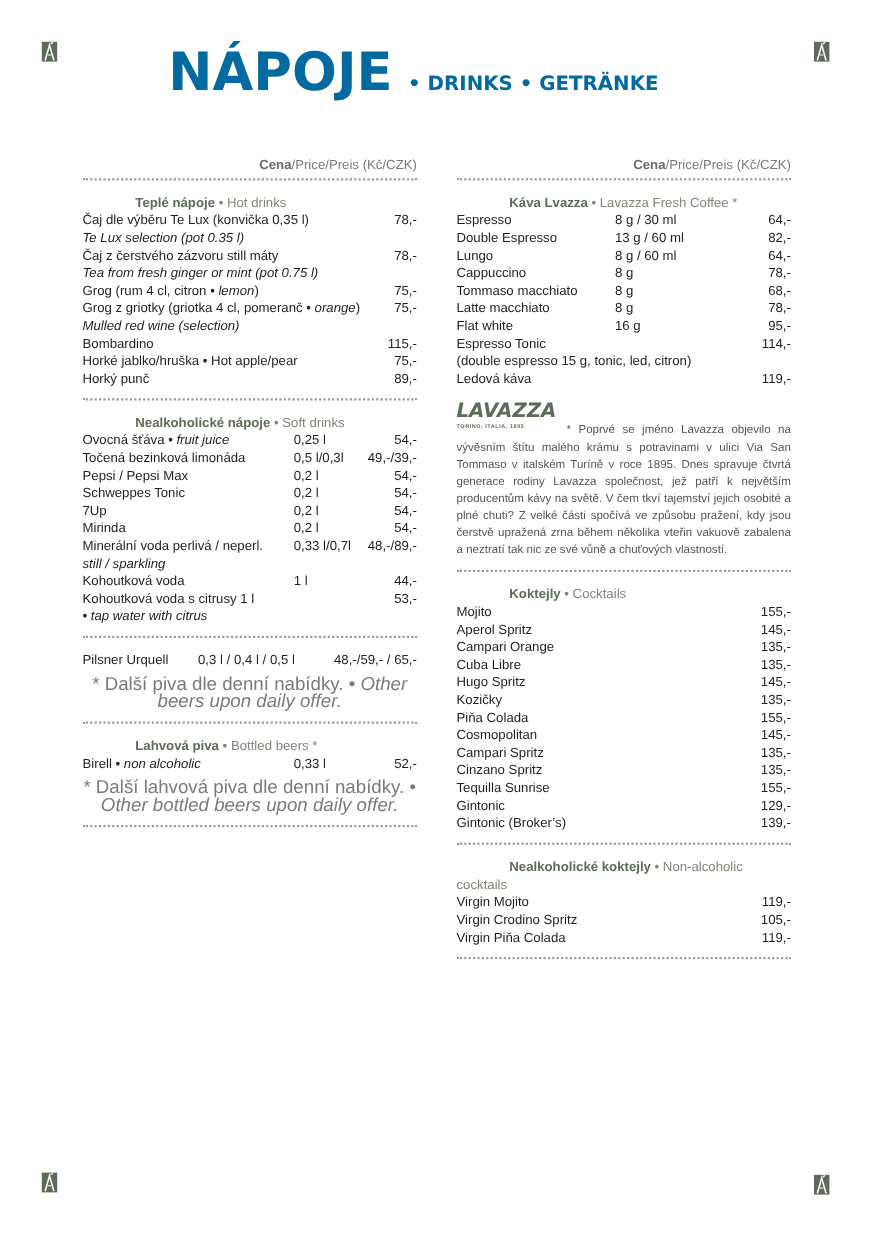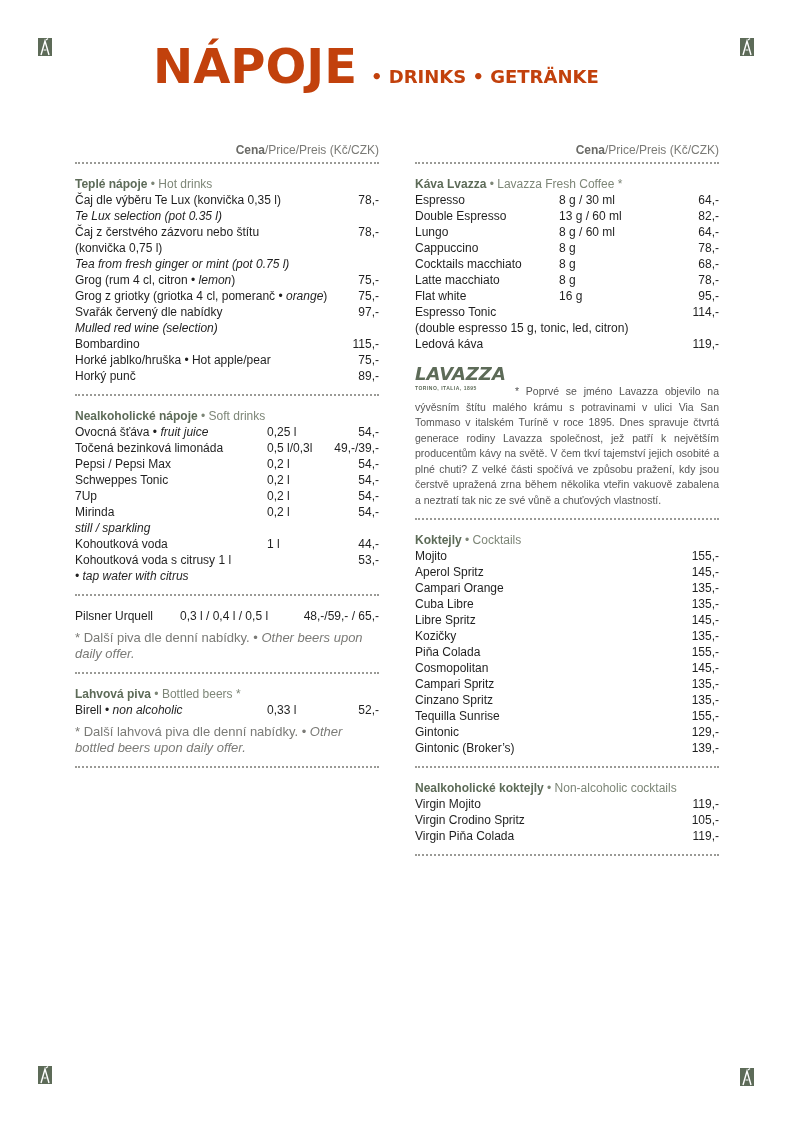--- a/index.html
+++ b/index.html
@@ -6,44 +6,44 @@
   html, body { width: 794px; height: 1123px; background: #ffffff; }
   body { position: relative; font-family: "Liberation Sans", "DejaVu Sans", sans-serif; color: #1f1f1f; overflow: hidden; }
 
   .logo { position: absolute; width: 14px; height: 18px; background: #5d6b58; }
   .logo svg { display: block; width: 100%; height: 100%; }
   .logo.tl { left: 38px; top: 38px; }
   .logo.tr { left: 740px; top: 38px; }
   .logo.bl { left: 38px; top: 1066px; }
   .logo.br { left: 740px; top: 1068px; }
 
-  .title { position: absolute; left: 153px; top: 42px; display: flex; align-items: baseline; color: #c2410c; }
+  .title { position: absolute; left: 153px; top: 42px; display: flex; align-items: baseline; color: #0369a1; }
   .title .main { font-family: "DejaVu Sans", sans-serif; font-weight: bold; font-size: 48px; letter-spacing: 0px; line-height: 1; }
   .title .sub { font-family: "DejaVu Sans", sans-serif; font-weight: bold; font-size: 18px; margin-left: 14px; line-height: 1; letter-spacing: 0px; }
 
   .col { position: absolute; top: 140px; width: 304px; }
   .col.left { left: 75px; }
   .col.right { left: 415px; }
 
   .price-hdr { text-align: right; font-size: 12px; color: #7a7a76; height: 22px; line-height: 20px; }
   .price-hdr b { color: #6a6a66; font-weight: bold; }
 
   .dots { height: 1px; border-top: 2px dotted #9a9a96; margin: 0; }
 
   .section { padding-top: 12px; padding-bottom: 10px; }
   .sec-title { font-size: 12px; line-height: 16px; color: #5d6b58; }
-  .sec-title b { font-weight: bold; }
+  .sec-title b { font-weight: bold; margin-left: 48px; }
   .sec-title .en { color: #7d8677; }
 
   .row { display: flex; font-size: 12px; line-height: 16px; color: #1f1f1f; white-space: nowrap; justify-content: flex-end; }
   .row .name { flex: 1 1 auto; }
   .row .vol { flex: 0 0 auto; }
   .row .price { flex: 0 0 auto; text-align: right; }
   .it { font-style: italic; }
-  .note { font-size: 13px; line-height: 16px; color: #7a7a76; margin-top: 6px; }
+  .note { font-size: 17px; line-height: 16px; color: #7a7a76; margin-top: 6px; text-align: center; }
   .note .it { font-style: italic; }
 
   .lavazza { margin-top: 12px; position: relative; font-size: 10.5px; line-height: 15.5px; color: #555; text-align: justify; }
   .lavazza .brand { float: left; width: 96px; height: 34px; margin-right: 4px; color: #5d6b58; }
   .lavazza .brand .word { font-family: "DejaVu Sans", sans-serif; font-weight: bold; font-style: italic; font-size: 18px; line-height: 20px; letter-spacing: 0px; }
   .lavazza .brand .tag { font-size: 5px; line-height: 8px; letter-spacing: 0.5px; color: #5d6b58; font-weight: bold; }
   .lavazza .txt { padding-top: 20px; }
 </style>
 </head>
 <body>
@@ -89,40 +89,33 @@
   <div class="section">
     <div class="sec-title"><b>Teplé nápoje</b><span class="en"> • Hot drinks</span></div>
     <div class="row">
         <span class="name">Čaj dle výběru Te Lux (konvička 0,35 l)</span>
         <span class="price">78,-</span>
       </div>
     <div class="row it">
         <span class="name">Te Lux selection (pot 0.35 l)</span>
       </div>
     <div class="row">
-        <span class="name">Čaj z čerstvého zázvoru nebo štítu</span>
+        <span class="name">Čaj z čerstvého zázvoru still máty</span>
         <span class="price">78,-</span>
-      </div>
-    <div class="row">
-        <span class="name">(konvička 0,75 l)</span>
       </div>
     <div class="row it">
         <span class="name">Tea from fresh ginger or mint (pot 0.75 l)</span>
       </div>
     <div class="row">
         <span class="name"><span>Grog (rum 4 cl, citron • </span><span class="it">lemon</span><span>)</span></span>
         <span class="price">75,-</span>
       </div>
     <div class="row">
         <span class="name"><span>Grog z griotky (griotka 4 cl, pomeranč • </span><span class="it">orange</span><span>)</span></span>
         <span class="price">75,-</span>
-      </div>
-    <div class="row">
-        <span class="name">Svařák červený dle nabídky</span>
-        <span class="price">97,-</span>
       </div>
     <div class="row it">
         <span class="name">Mulled red wine (selection)</span>
       </div>
     <div class="row">
         <span class="name">Bombardino</span>
         <span class="price">115,-</span>
       </div>
     <div class="row">
         <span class="name">Horké jablko/hruška • Hot apple/pear</span>
@@ -160,20 +153,25 @@
     <div class="row">
         <span class="name">7Up</span>
         <span class="vol" style="width:60px">0,2 l</span>
         <span class="price" style="width:52px">54,-</span>
       </div>
     <div class="row">
         <span class="name">Mirinda</span>
         <span class="vol" style="width:60px">0,2 l</span>
         <span class="price" style="width:52px">54,-</span>
       </div>
+    <div class="row">
+        <span class="name">Minerální voda perlivá / neperl.</span>
+        <span class="vol" style="width:60px">0,33 l/0,7l</span>
+        <span class="price" style="width:52px">48,-/89,-</span>
+      </div>
     <div class="row it">
         <span class="name">still / sparkling</span>
       </div>
     <div class="row">
         <span class="name">Kohoutková voda</span>
         <span class="vol" style="width:60px">1 l</span>
         <span class="price" style="width:52px">44,-</span>
       </div>
     <div class="row">
         <span class="name">Kohoutková voda s citrusy 1 l</span>
@@ -227,21 +225,21 @@
         <span class="name" style="flex:0 0 144px">Lungo</span>
         <span class="vol" style="flex:1 1 auto">8 g / 60 ml</span>
         <span class="price">64,-</span>
       </div>
     <div class="row">
         <span class="name" style="flex:0 0 144px">Cappuccino</span>
         <span class="vol" style="flex:1 1 auto">8 g</span>
         <span class="price">78,-</span>
       </div>
     <div class="row">
-        <span class="name" style="flex:0 0 144px">Cocktails macchiato</span>
+        <span class="name" style="flex:0 0 144px">Tommaso macchiato</span>
         <span class="vol" style="flex:1 1 auto">8 g</span>
         <span class="price">68,-</span>
       </div>
     <div class="row">
         <span class="name" style="flex:0 0 144px">Latte macchiato</span>
         <span class="vol" style="flex:1 1 auto">8 g</span>
         <span class="price">78,-</span>
       </div>
     <div class="row">
         <span class="name" style="flex:0 0 144px">Flat white</span>
@@ -282,21 +280,21 @@
       </div>
     <div class="row">
         <span class="name">Campari Orange</span>
         <span class="price">135,-</span>
       </div>
     <div class="row">
         <span class="name">Cuba Libre</span>
         <span class="price">135,-</span>
       </div>
     <div class="row">
-        <span class="name">Libre Spritz</span>
+        <span class="name">Hugo Spritz</span>
         <span class="price">145,-</span>
       </div>
     <div class="row">
         <span class="name">Kozičky</span>
         <span class="price">135,-</span>
       </div>
     <div class="row">
         <span class="name">Piňa Colada</span>
         <span class="price">155,-</span>
       </div>

